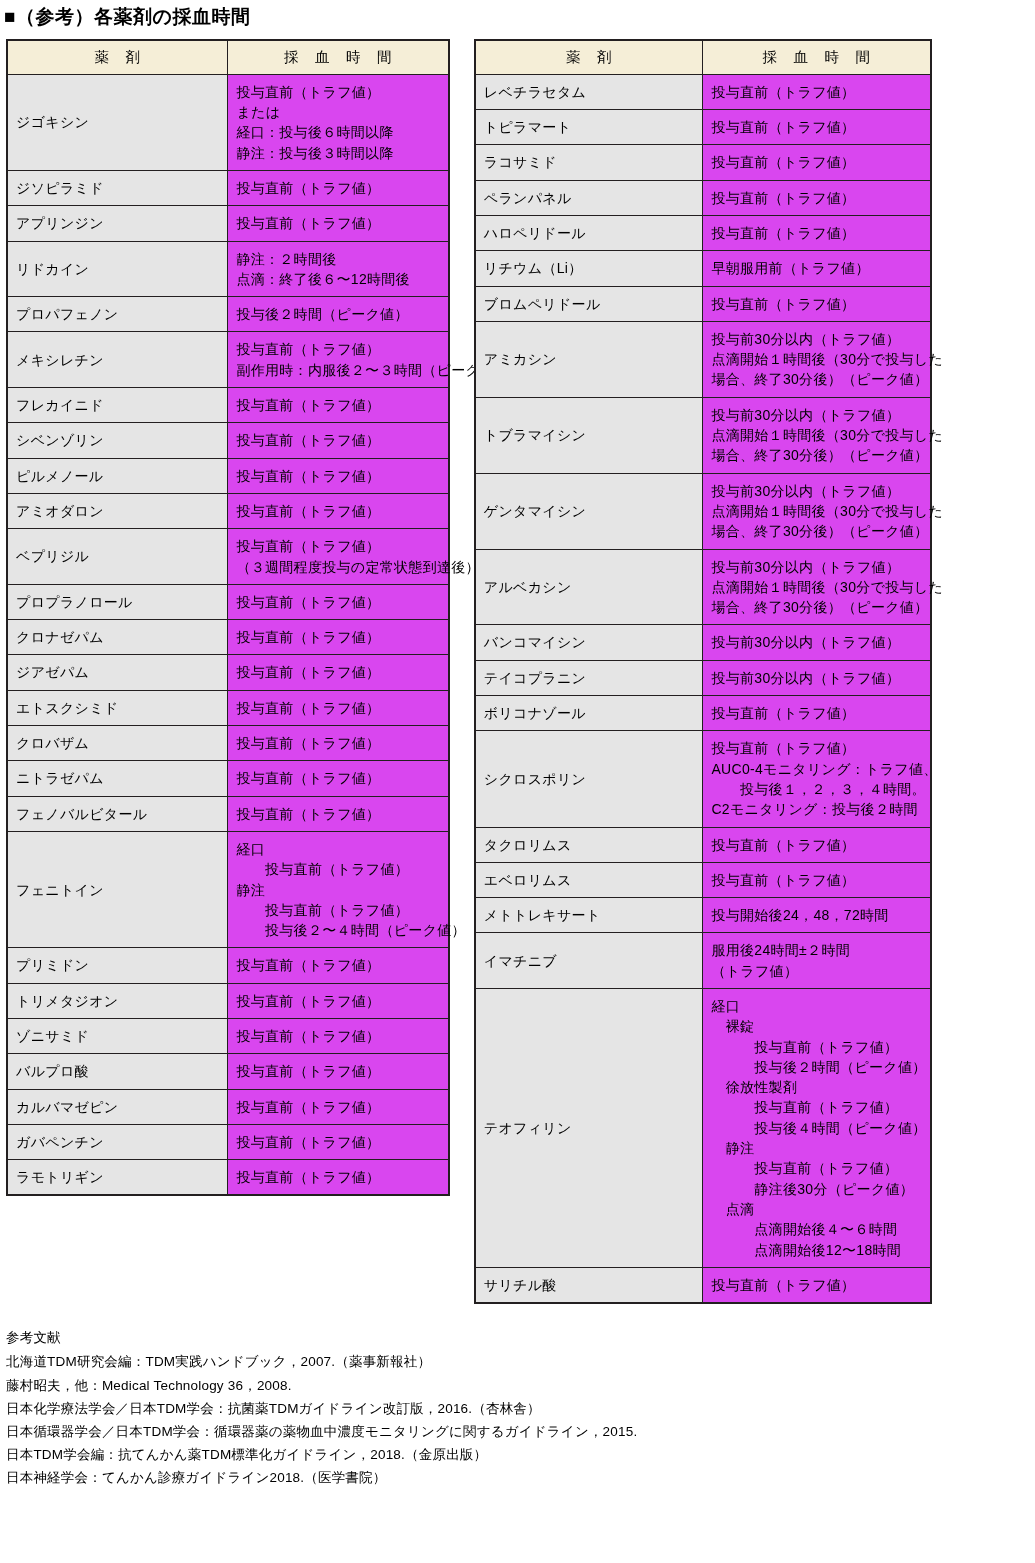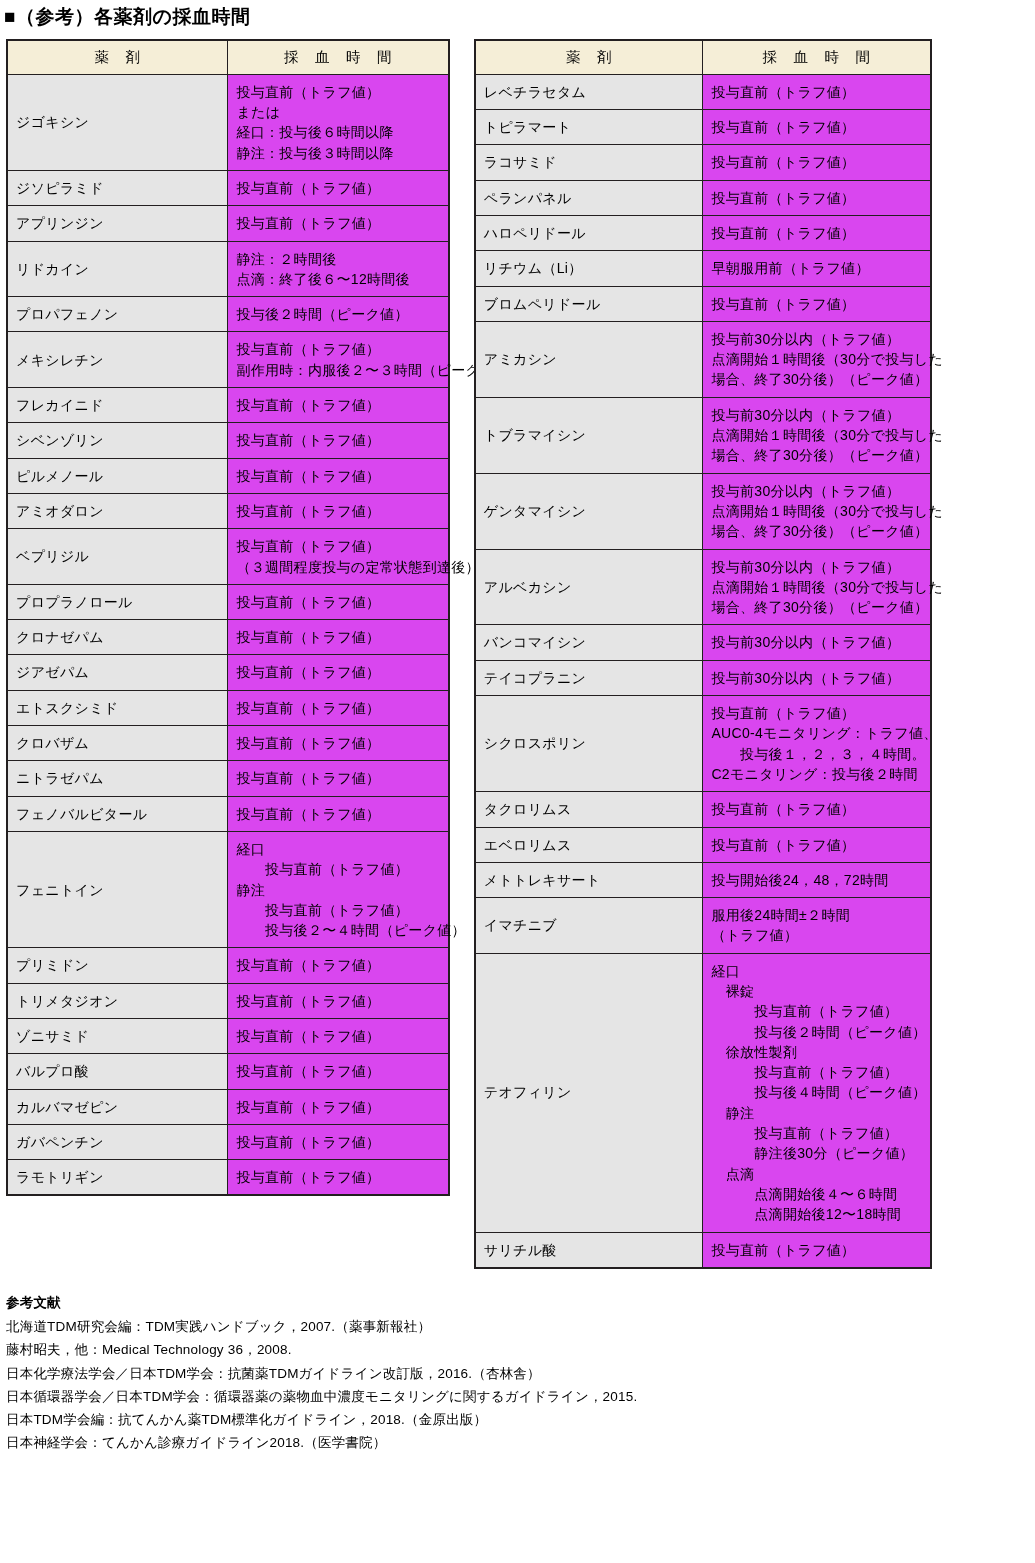--- a/index.html
+++ b/index.html
@@ -73,21 +73,21 @@
 
   .lines > div { white-space: pre; }
 
   .refs {
     padding: 22px 6px 10px 6px;
     font-size: 13.5px;
     line-height: 1.72;
     letter-spacing: 0.2px;
   }
   .refs .refs-title {
-    font-weight: bold;
+    font-weight: normal;
     font-size: 13.5px;
     margin-bottom: 1px;
   }
 </style>
 </head>
 <body>
 
 <div class="page">
 
   <div class="page-title">■（参考）各薬剤の採血時間</div>
@@ -436,20 +436,28 @@
                 <div class="lines">
                   <div>投与前30分以内（トラフ値）</div>
                 </div>
               </td>
             </tr>
             <tr>
               <td class="drug">テイコプラニン</td>
               <td class="time">
                 <div class="lines">
                   <div>投与前30分以内（トラフ値）</div>
+                </div>
+              </td>
+            </tr>
+            <tr>
+              <td class="drug">ボリコナゾール</td>
+              <td class="time">
+                <div class="lines">
+                  <div>投与直前（トラフ値）</div>
                 </div>
               </td>
             </tr>
             <tr>
               <td class="drug">シクロスポリン</td>
               <td class="time">
                 <div class="lines">
                   <div>投与直前（トラフ値）</div>
                   <div>AUC0-4モニタリング：トラフ値、</div>
                   <div>　　投与後１，２，３，４時間。</div>

